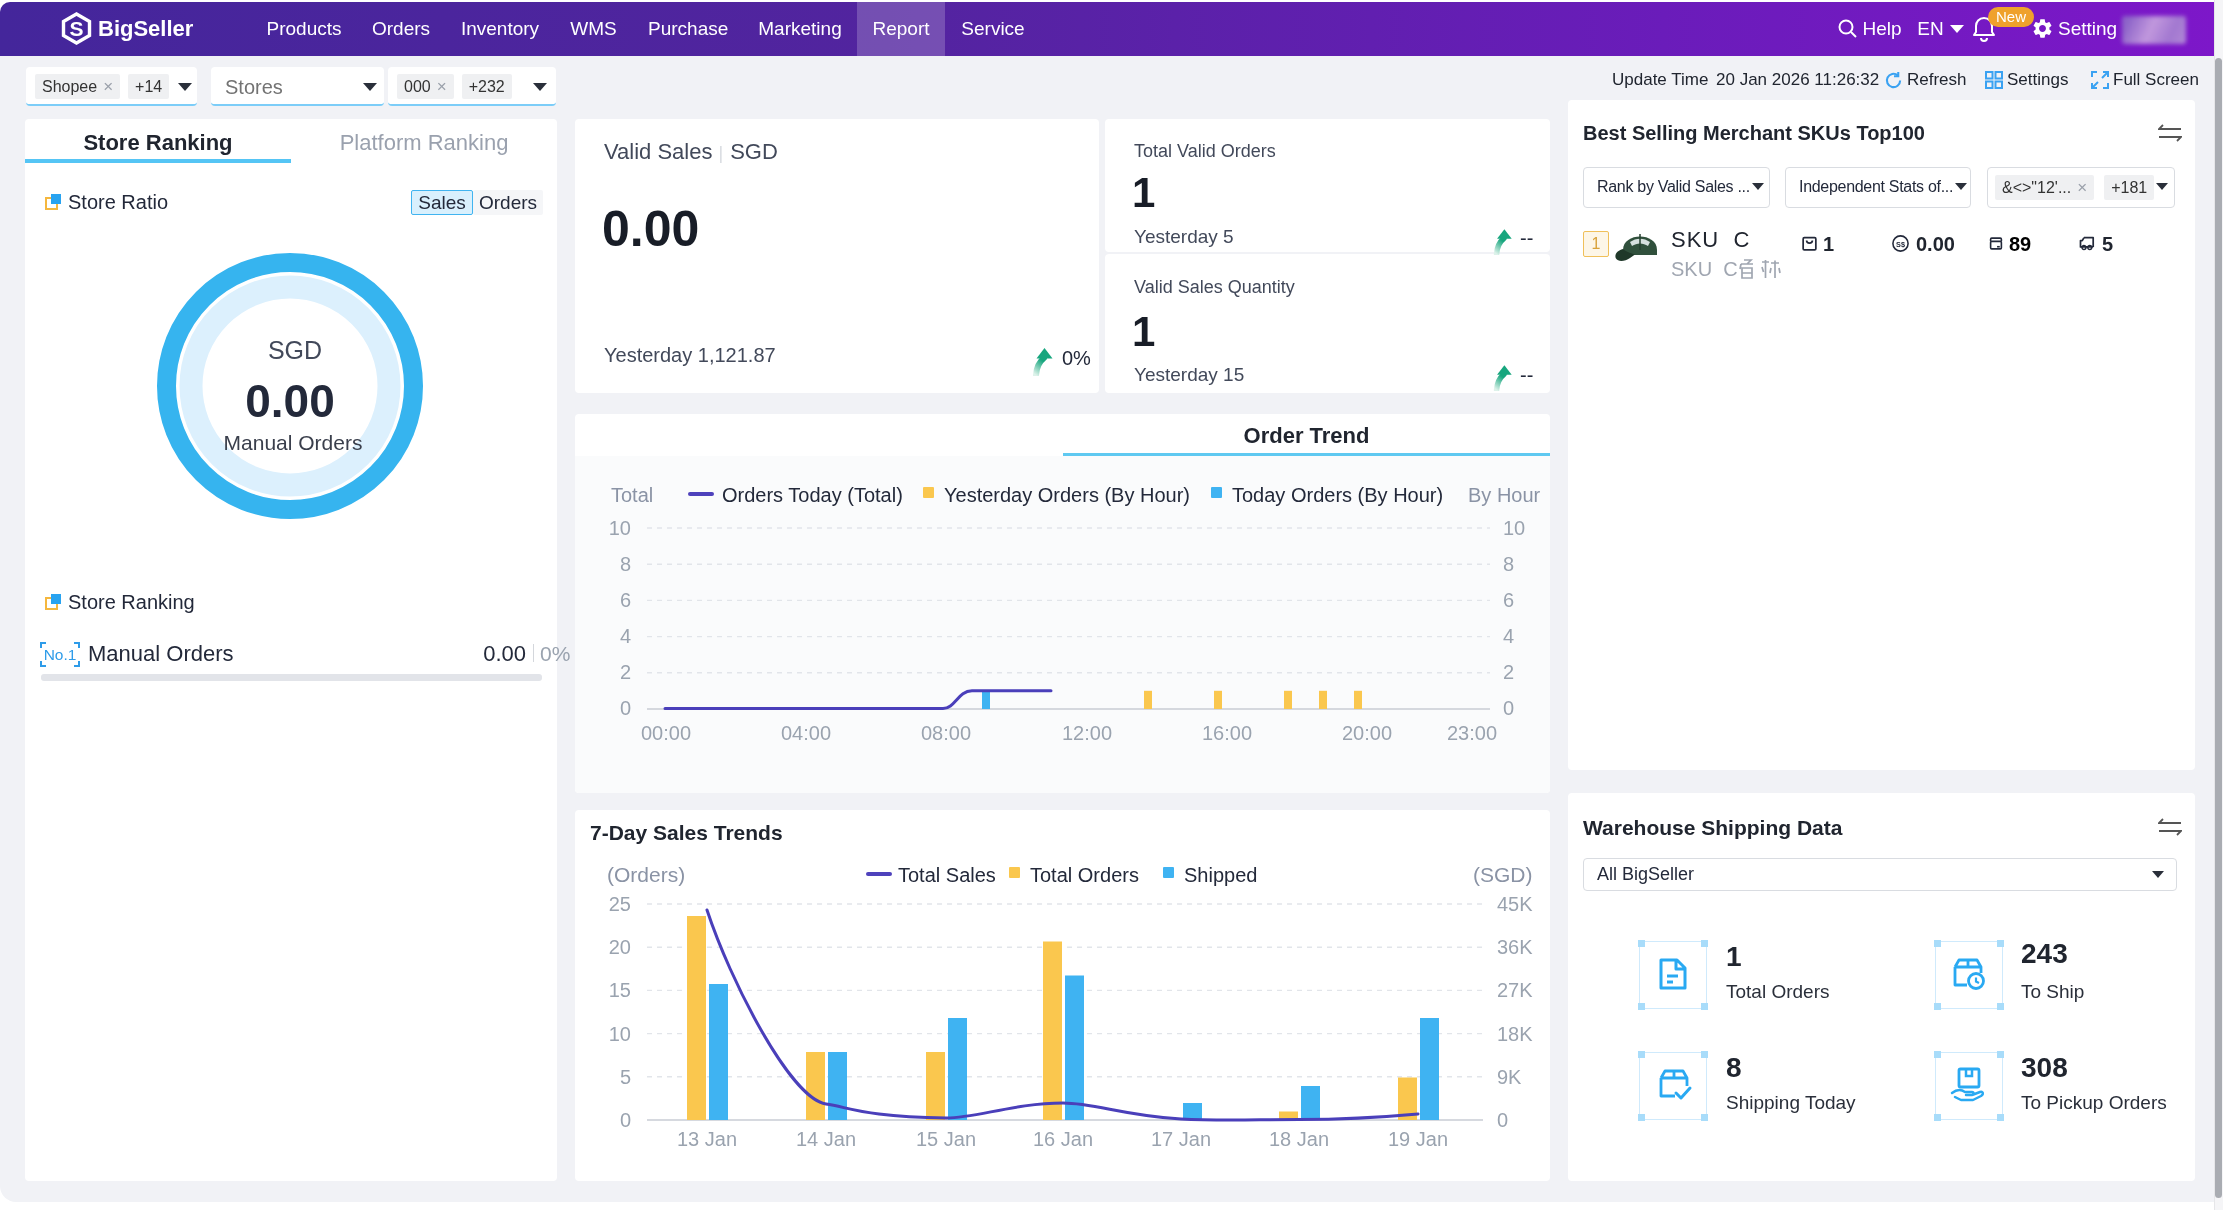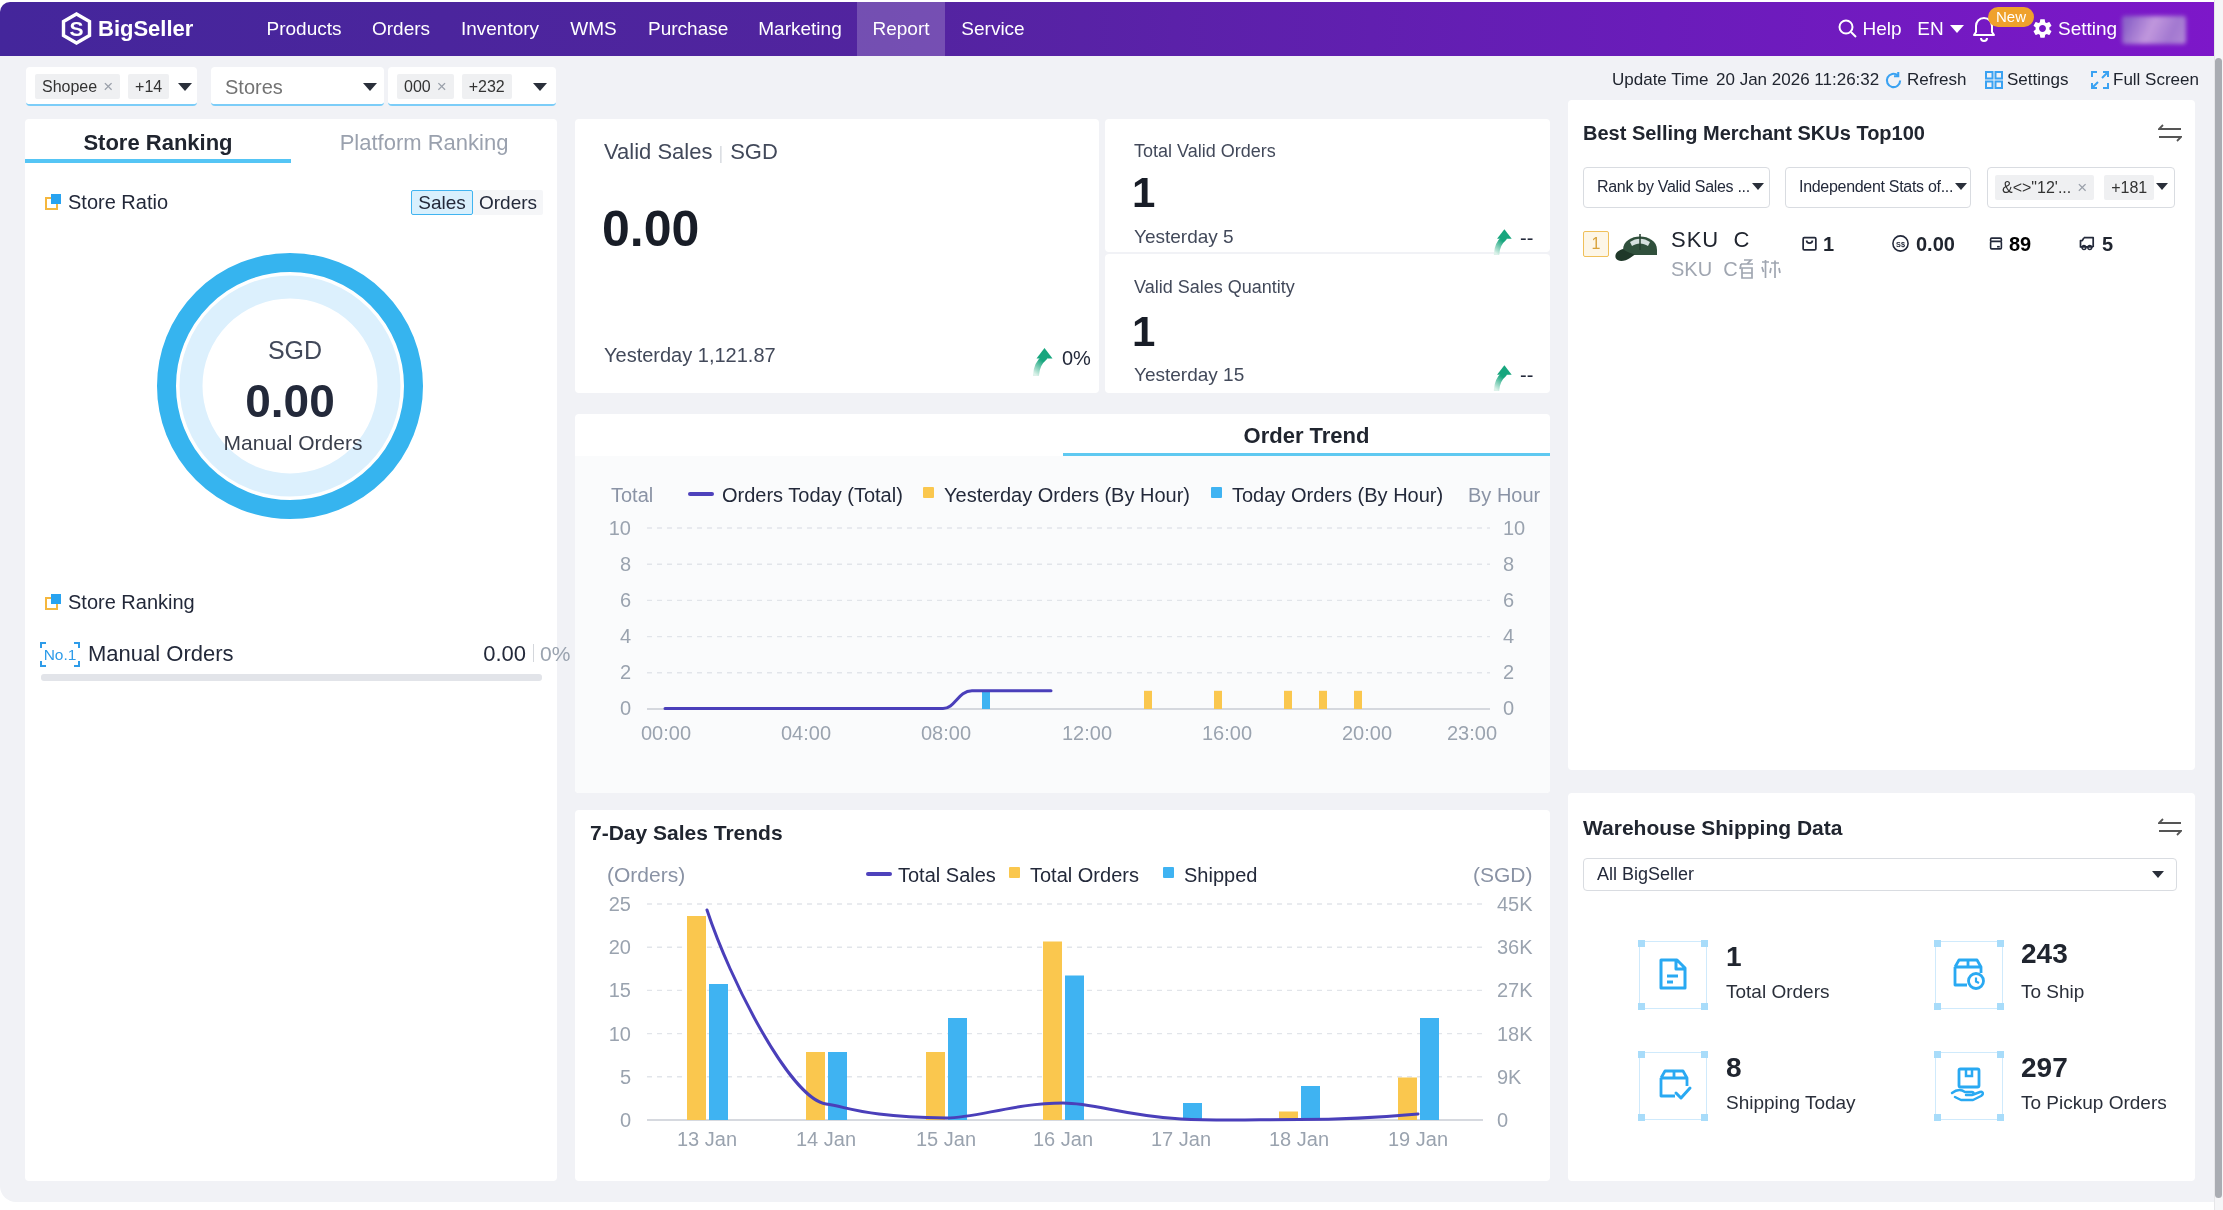--- a/index.html
+++ b/index.html
@@ -411,15 +411,15 @@
       <i style="left:-2px;top:-2px;"></i>
       <i style="right:-2px;top:-2px;"></i>
       <i style="left:-2px;bottom:-2px;"></i>
       <i style="right:-2px;bottom:-2px;"></i>
     </div>
   <svg class="abs" style="left:1949px;top:1066px;" width="38" height="38" viewBox="0 0 38 38">
     <rect x="10" y="3" width="20" height="18" rx="1.5" fill="none" stroke="#29a9f2" stroke-width="2.8"></rect>
     <path d="M17 3 L17 10 L23 10 L23 3" fill="none" stroke="#29a9f2" stroke-width="2.5"></path>
     <path d="M3 27 C8 23 12 23 16 26 L23 26 C25 26 25 29 23 29 L17 29 M23 29 L31 26 C34 25 35 28 32 30 L24 34 L12 34 L6 31" fill="none" stroke="#29a9f2" stroke-width="2.5" stroke-linejoin="round" stroke-linecap="round"></path>
   </svg>
-  <div class="statnum" style="left:2021px;top:1052px;">297</div>
+  <div class="statnum" style="left:2021px;top:1052px;">308</div>
   <div class="statlbl" style="left:2021px;top:1092px;">To Pickup Orders</div>
 </div>
 
 </body></html>

